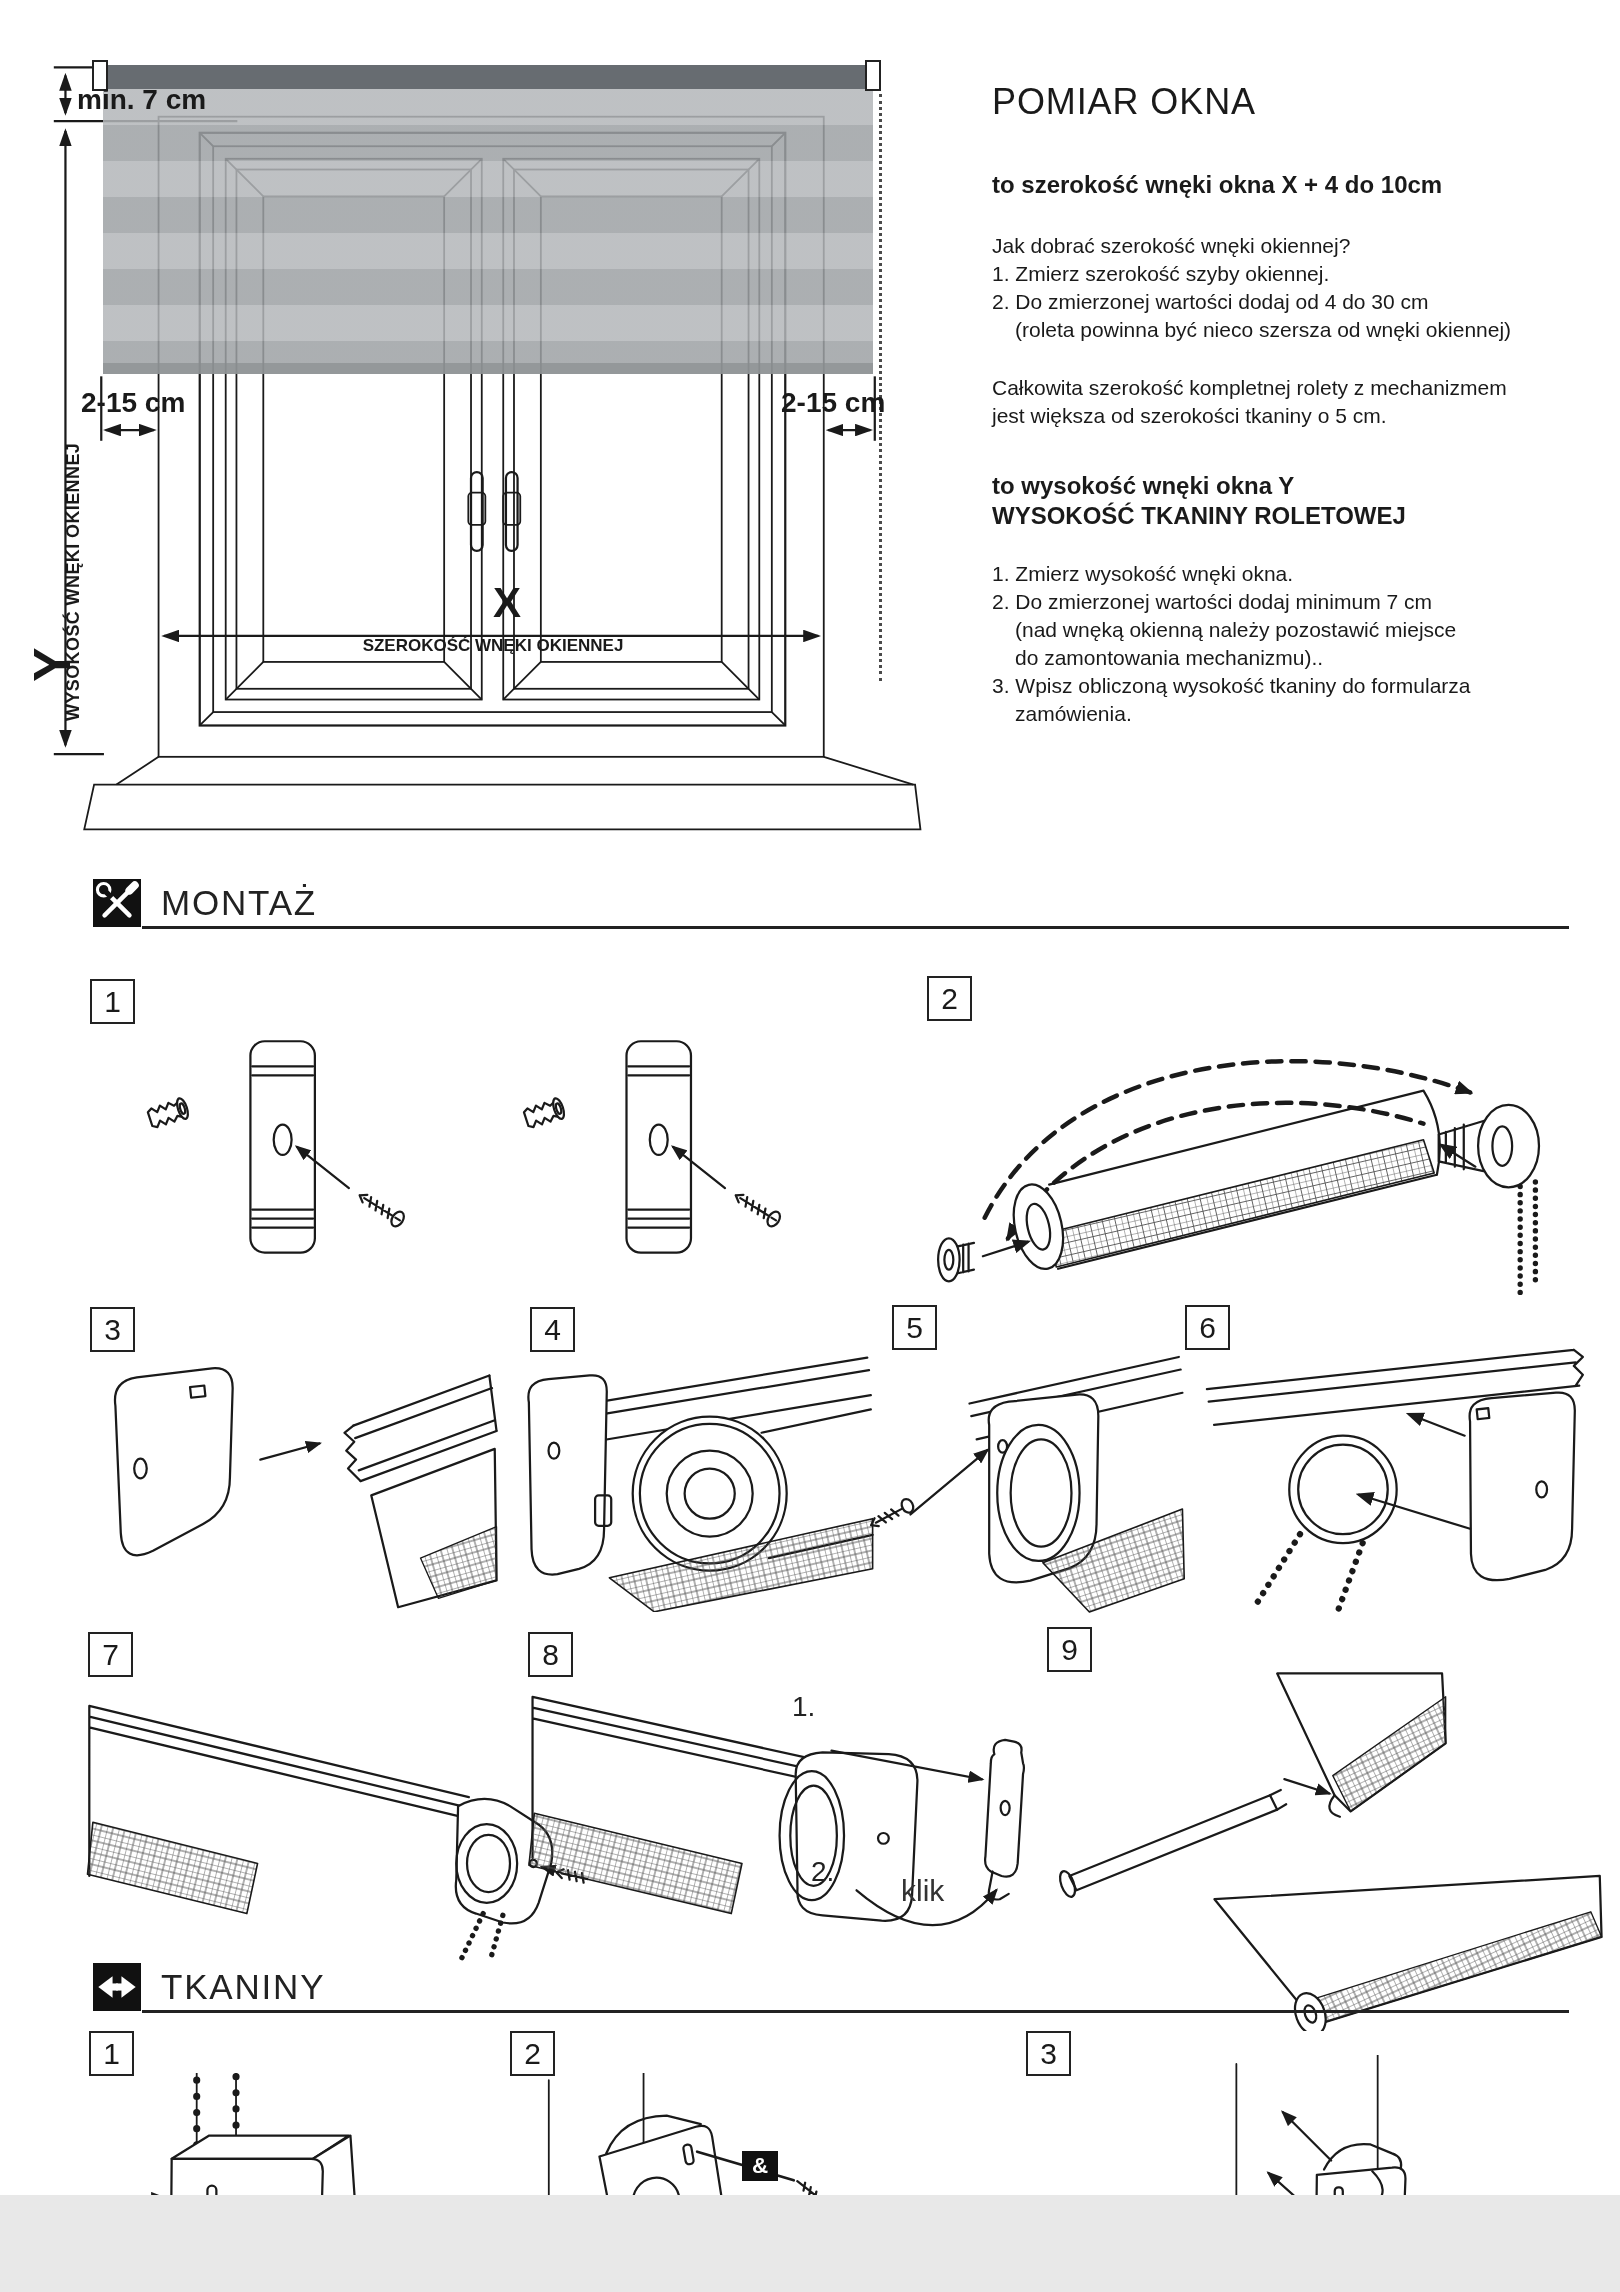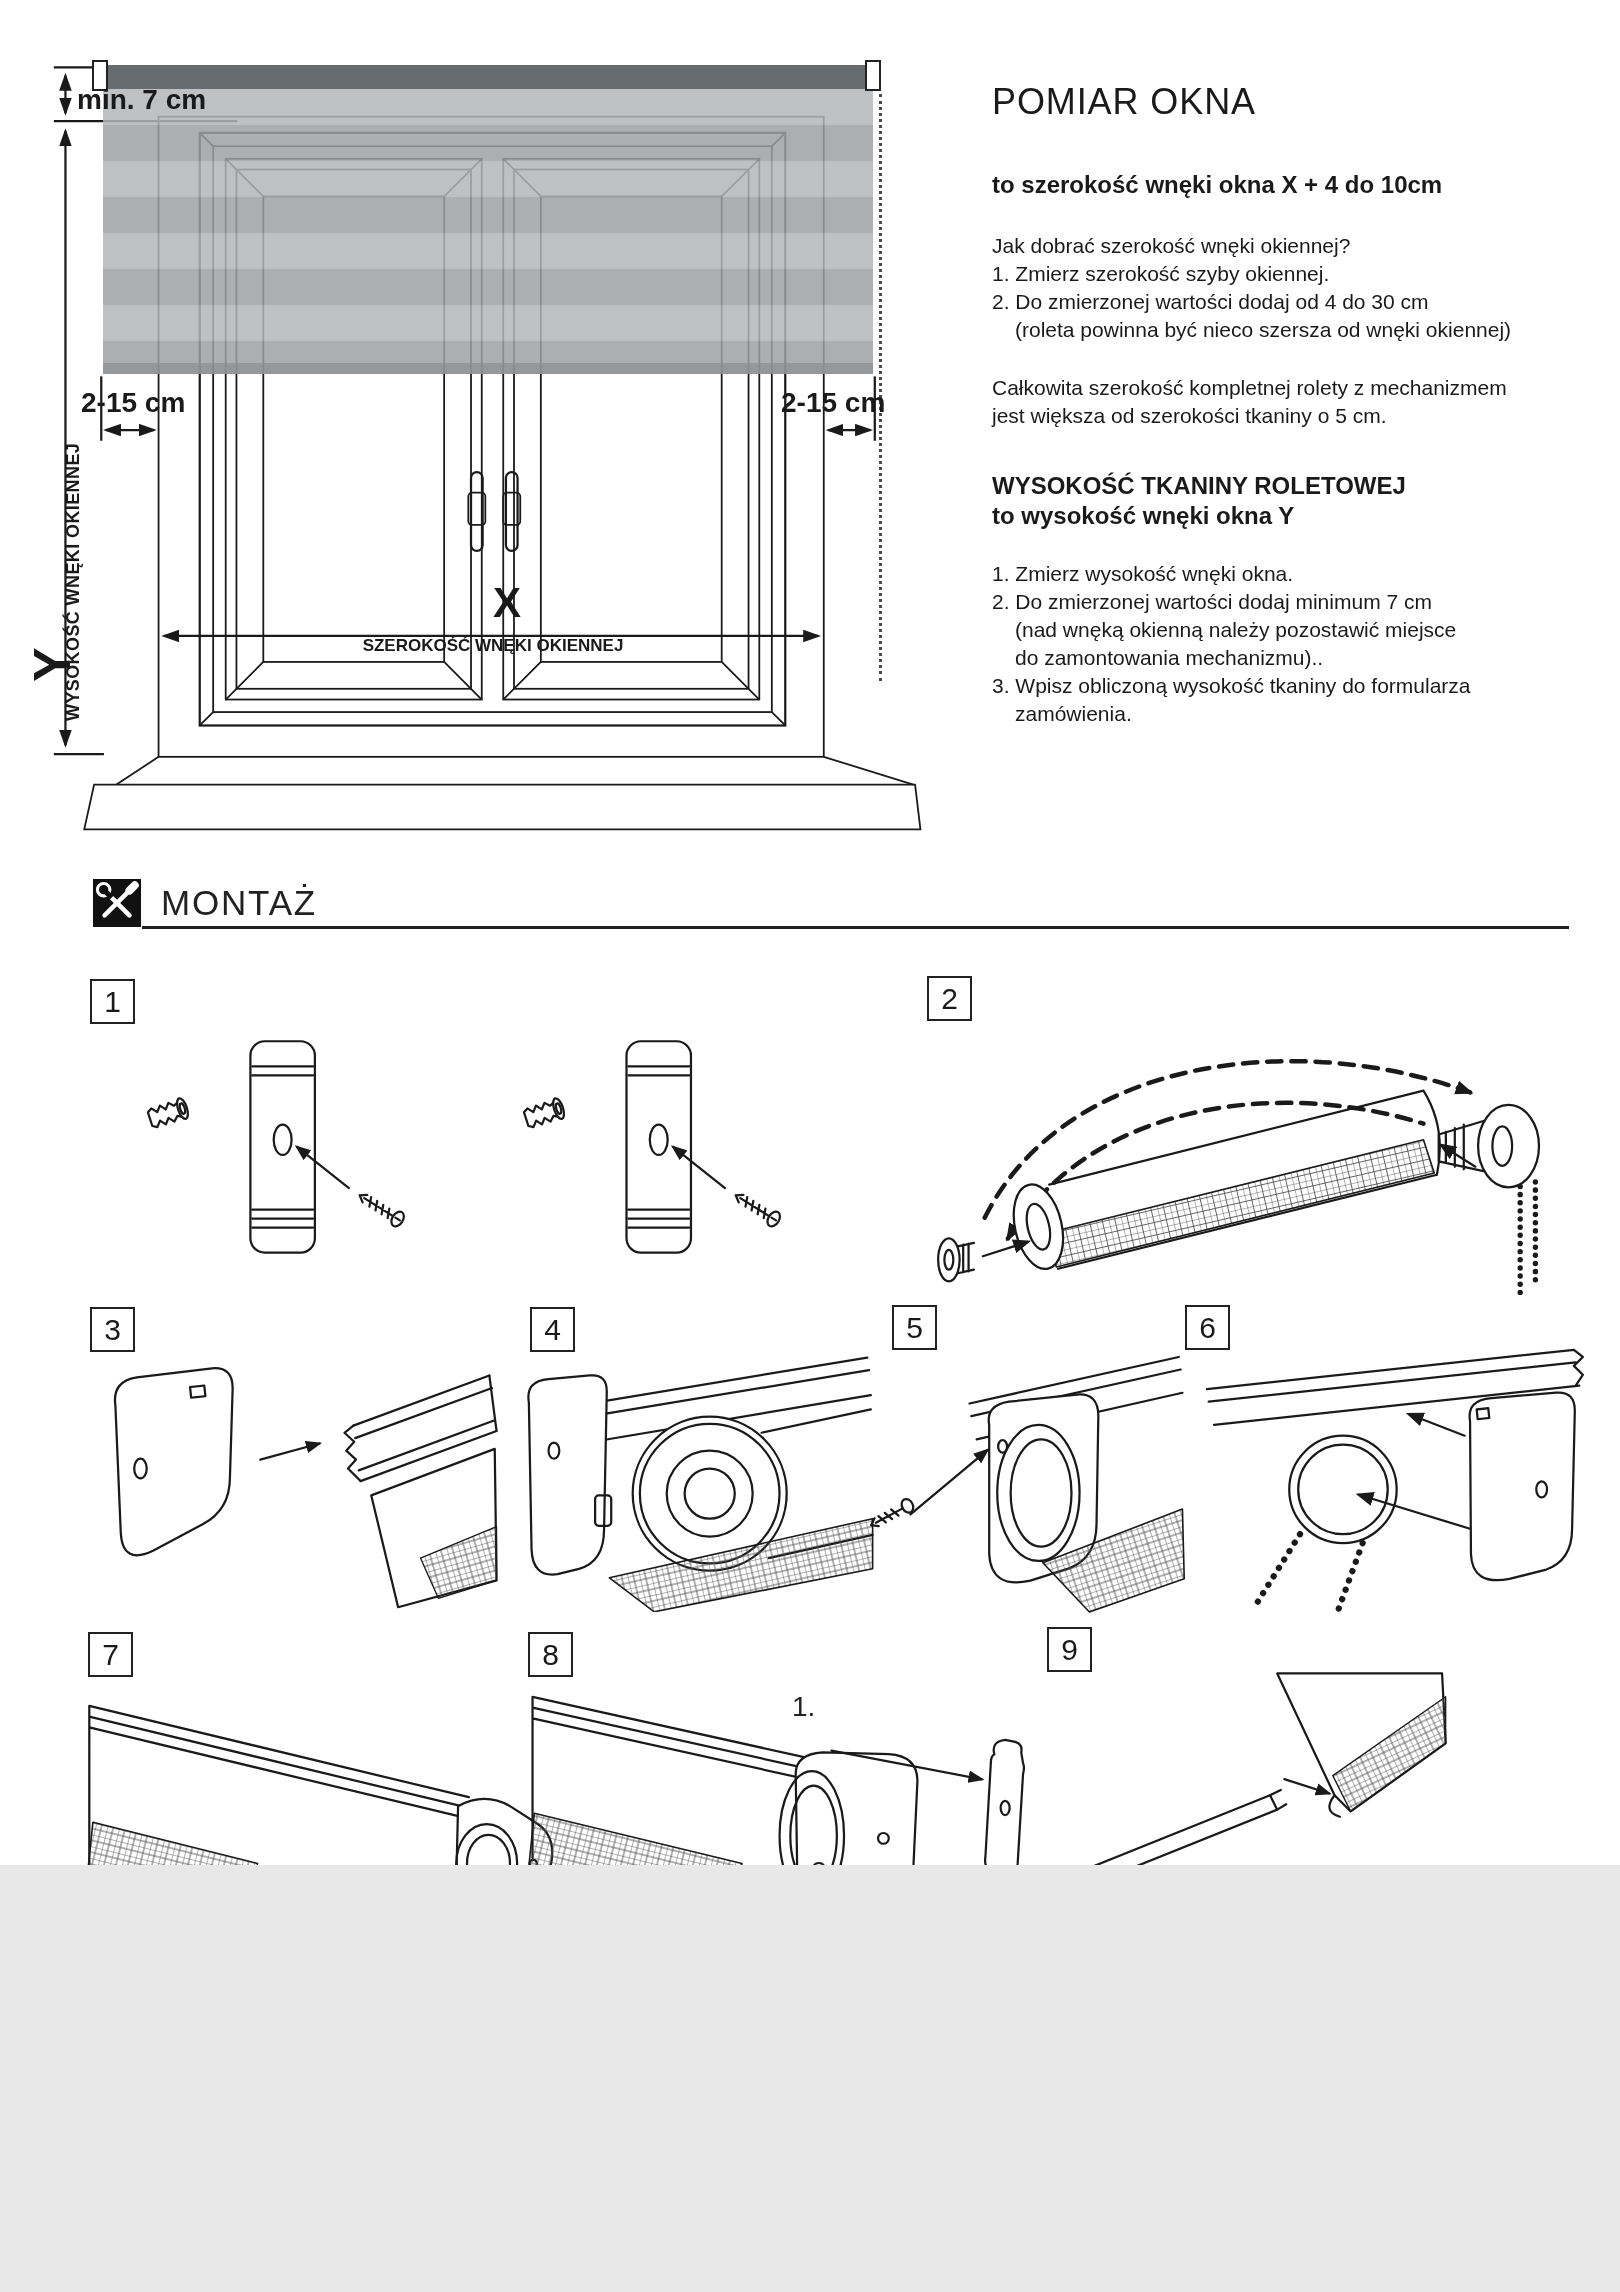--- a/index.html
+++ b/index.html
@@ -1,16 +1,16 @@
 <!DOCTYPE html>
 <html style="--line: #1a1a1a; --blind-top-bar: #676c71; --stripe-light: #b3b6b9; --stripe-dark: #9da1a4; --blind-bottom-strip: #8e9295;font-size:14.3px"><head>
 <meta charset="utf-8">
 <style>
   html,body{margin:0;padding:0;background:#e8e8e8;}
-  .page{position:relative;width:1620px;height:1865px;background:#ffffff;overflow:hidden;
+  .page{position:relative;width:1620px;height:2195px;background:#ffffff;overflow:hidden;
         font-family:"Liberation Sans",sans-serif;color:#1a1a1a;}
   .abs{position:absolute;}
   .dimlabel{font-weight:bold;font-size:28px;white-space:nowrap;}
   .rot{transform:rotate(-90deg);transform-origin:left top;white-space:nowrap;}
   .mcol{position:absolute;left:992px;top:81px;width:600px;}
   .mtitle{font-size:36px;font-weight:400;letter-spacing:0.9px;margin-bottom:47px;}
   .bold-h{font-size:24px;font-weight:bold;line-height:30px;}
   .gap36{margin-bottom:32px;}
   .gap33{margin-bottom:29.6px;margin-top:12px;}
   .gap46{margin-bottom:41px;}
@@ -105,22 +105,22 @@
       <div class="body-line">Jak dobrać szerokość wnęki okiennej?</div>
       <div class="body-line">1. Zmierz szerokość szyby okiennej.</div>
       <div class="body-line">2. Do zmierzonej wartości dodaj od 4 do 30 cm</div>
       <div class="body-line ind">(roleta powinna być nieco szersza od wnęki okiennej)</div>
     </div>
     <div class="gap46">
       <div class="body-line">Całkowita szerokość kompletnej rolety z mechanizmem</div>
       <div class="body-line">jest większa od szerokości tkaniny o 5 cm.</div>
     </div>
     <div class="gap32">
+      <div class="bold-h">to wysokość wnęki okna Y</div>
       <div class="bold-h">WYSOKOŚĆ TKANINY ROLETOWEJ</div>
-      <div class="bold-h">to wysokość wnęki okna Y</div>
     </div>
     <div>
       <div class="body-line">1. Zmierz wysokość wnęki okna.</div>
       <div class="body-line">2. Do zmierzonej wartości dodaj minimum 7 cm</div>
       <div class="body-line ind">(nad wnęką okienną należy pozostawić miejsce</div>
       <div class="body-line ind">do zamontowania mechanizmu)..</div>
       <div class="body-line">3. Wpisz obliczoną wysokość tkaniny do formularza</div>
       <div class="body-line ind">zamówienia.</div>
     </div>
   </div>

